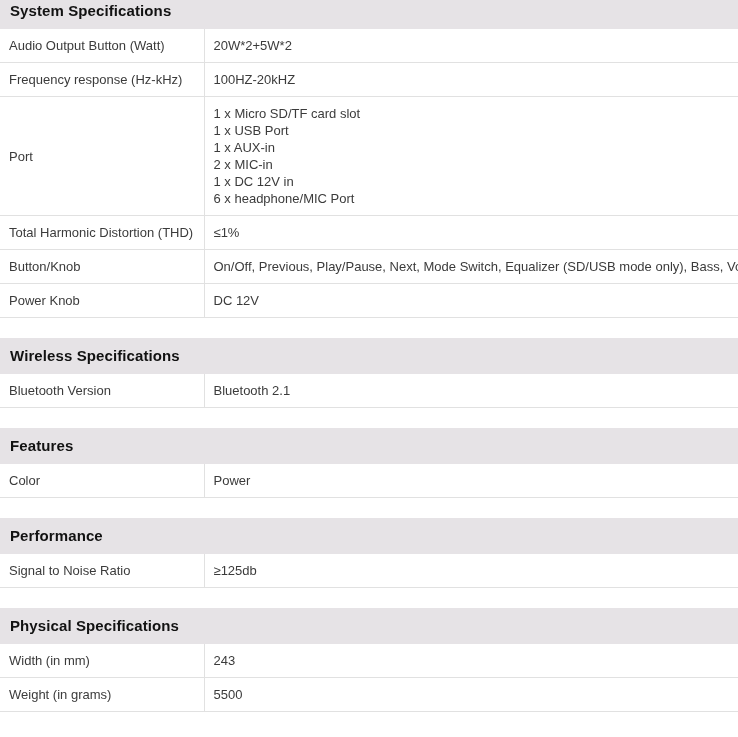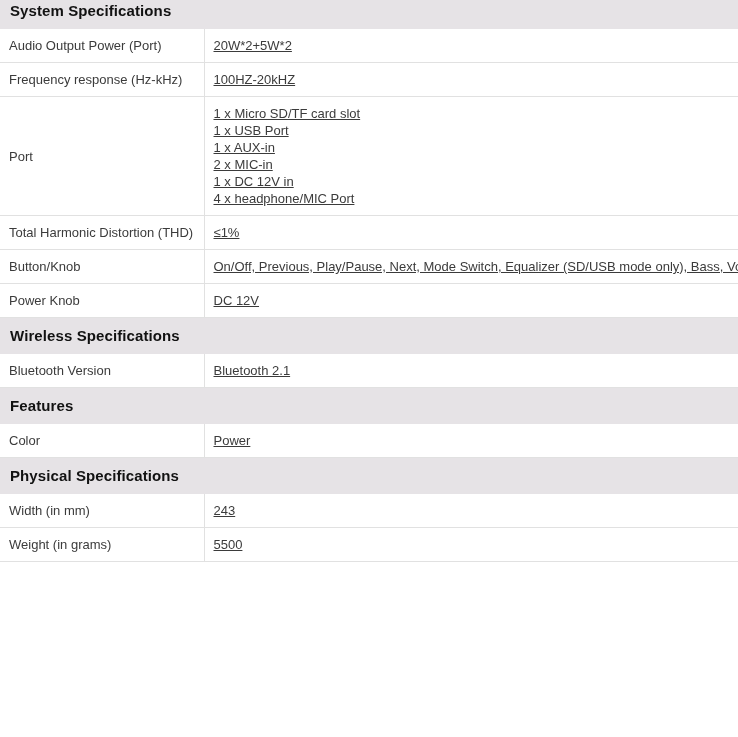--- a/index.html
+++ b/index.html
@@ -10,21 +10,21 @@
   }
   .viewport {
     width: 738px;
     height: 737px;
     overflow: hidden;
     background: #ffffff;
   }
   
   #sections-root { margin-top: -7px; }
 
-  .spec-section { margin-top: 0; }
+  .spec-section { margin-top: 20px; }
   .spec-section:first-child { margin-top: 0; }
 
   .section-header {
     background: var(--band-bg, #e6e3e6);
     height: 36px;
     line-height: 36px;
     padding-left: 10px;
     box-sizing: border-box;
     font-size: 15px;
     font-weight: bold;
@@ -45,37 +45,37 @@
     color: var(--row-text, #3b3b3b);
     padding: 8px 8px 8px 9px;
     box-sizing: border-box;
     word-wrap: break-word;
   }
   td.spec-label {
     width: 204px;
     border-right: 1px solid var(--row-border, #e1e1e1);
   }
   td.spec-value { padding-left: 8px; }
-  .spec-value-line { white-space: nowrap; text-decoration: underline; }
+  .spec-value-line { white-space: nowrap; }
 </style>
 </head>
 <body>
 
 <div class="viewport">
   <div id="sections-root">
   <section class="spec-section">
     <div class="section-header">System Specifications</div>
     <table class="spec-rows">
       <colgroup>
             <col style="width:204px">
             <col>
           </colgroup>
       <tbody>
   <tr class="spec-row">
-    <td class="spec-label">Audio Output Power (Port)</td>
+    <td class="spec-label">Audio Output Button (Watt)</td>
     <td class="spec-value">
   <div class="spec-value-line">20W*2+5W*2</div>
 </td>
   </tr>
 
   <tr class="spec-row">
     <td class="spec-label">Frequency response (Hz-kHz)</td>
     <td class="spec-value">
   <div class="spec-value-line">100HZ-20kHZ</div>
 </td>
@@ -87,21 +87,21 @@
   <div class="spec-value-line">1 x Micro SD/TF card slot</div>
 
   <div class="spec-value-line">1 x USB Port</div>
 
   <div class="spec-value-line">1 x AUX-in</div>
 
   <div class="spec-value-line">2 x MIC-in</div>
 
   <div class="spec-value-line">1 x DC 12V in</div>
 
-  <div class="spec-value-line">4 x headphone/MIC Port</div>
+  <div class="spec-value-line">6 x headphone/MIC Port</div>
 </td>
   </tr>
 
 
   <tr class="spec-row">
     <td class="spec-label">Total Harmonic Distortion (THD)</td>
     <td class="spec-value">
   <div class="spec-value-line">≤1%</div>
 </td>
   </tr>
@@ -152,20 +152,37 @@
   <tr class="spec-row">
     <td class="spec-label">Color</td>
     <td class="spec-value">
   <div class="spec-value-line">Power</div>
 </td>
   </tr>
 </tbody>
     </table>
   </section>
 
+  <section class="spec-section">
+    <div class="section-header">Performance</div>
+    <table class="spec-rows">
+      <colgroup>
+            <col style="width:204px">
+            <col>
+          </colgroup>
+      <tbody>
+  <tr class="spec-row">
+    <td class="spec-label">Signal to Noise Ratio</td>
+    <td class="spec-value">
+  <div class="spec-value-line">≥125db</div>
+</td>
+  </tr>
+</tbody>
+    </table>
+  </section>
 
   <section class="spec-section">
     <div class="section-header">Physical Specifications</div>
     <table class="spec-rows">
       <colgroup>
             <col style="width:204px">
             <col>
           </colgroup>
       <tbody>
 

